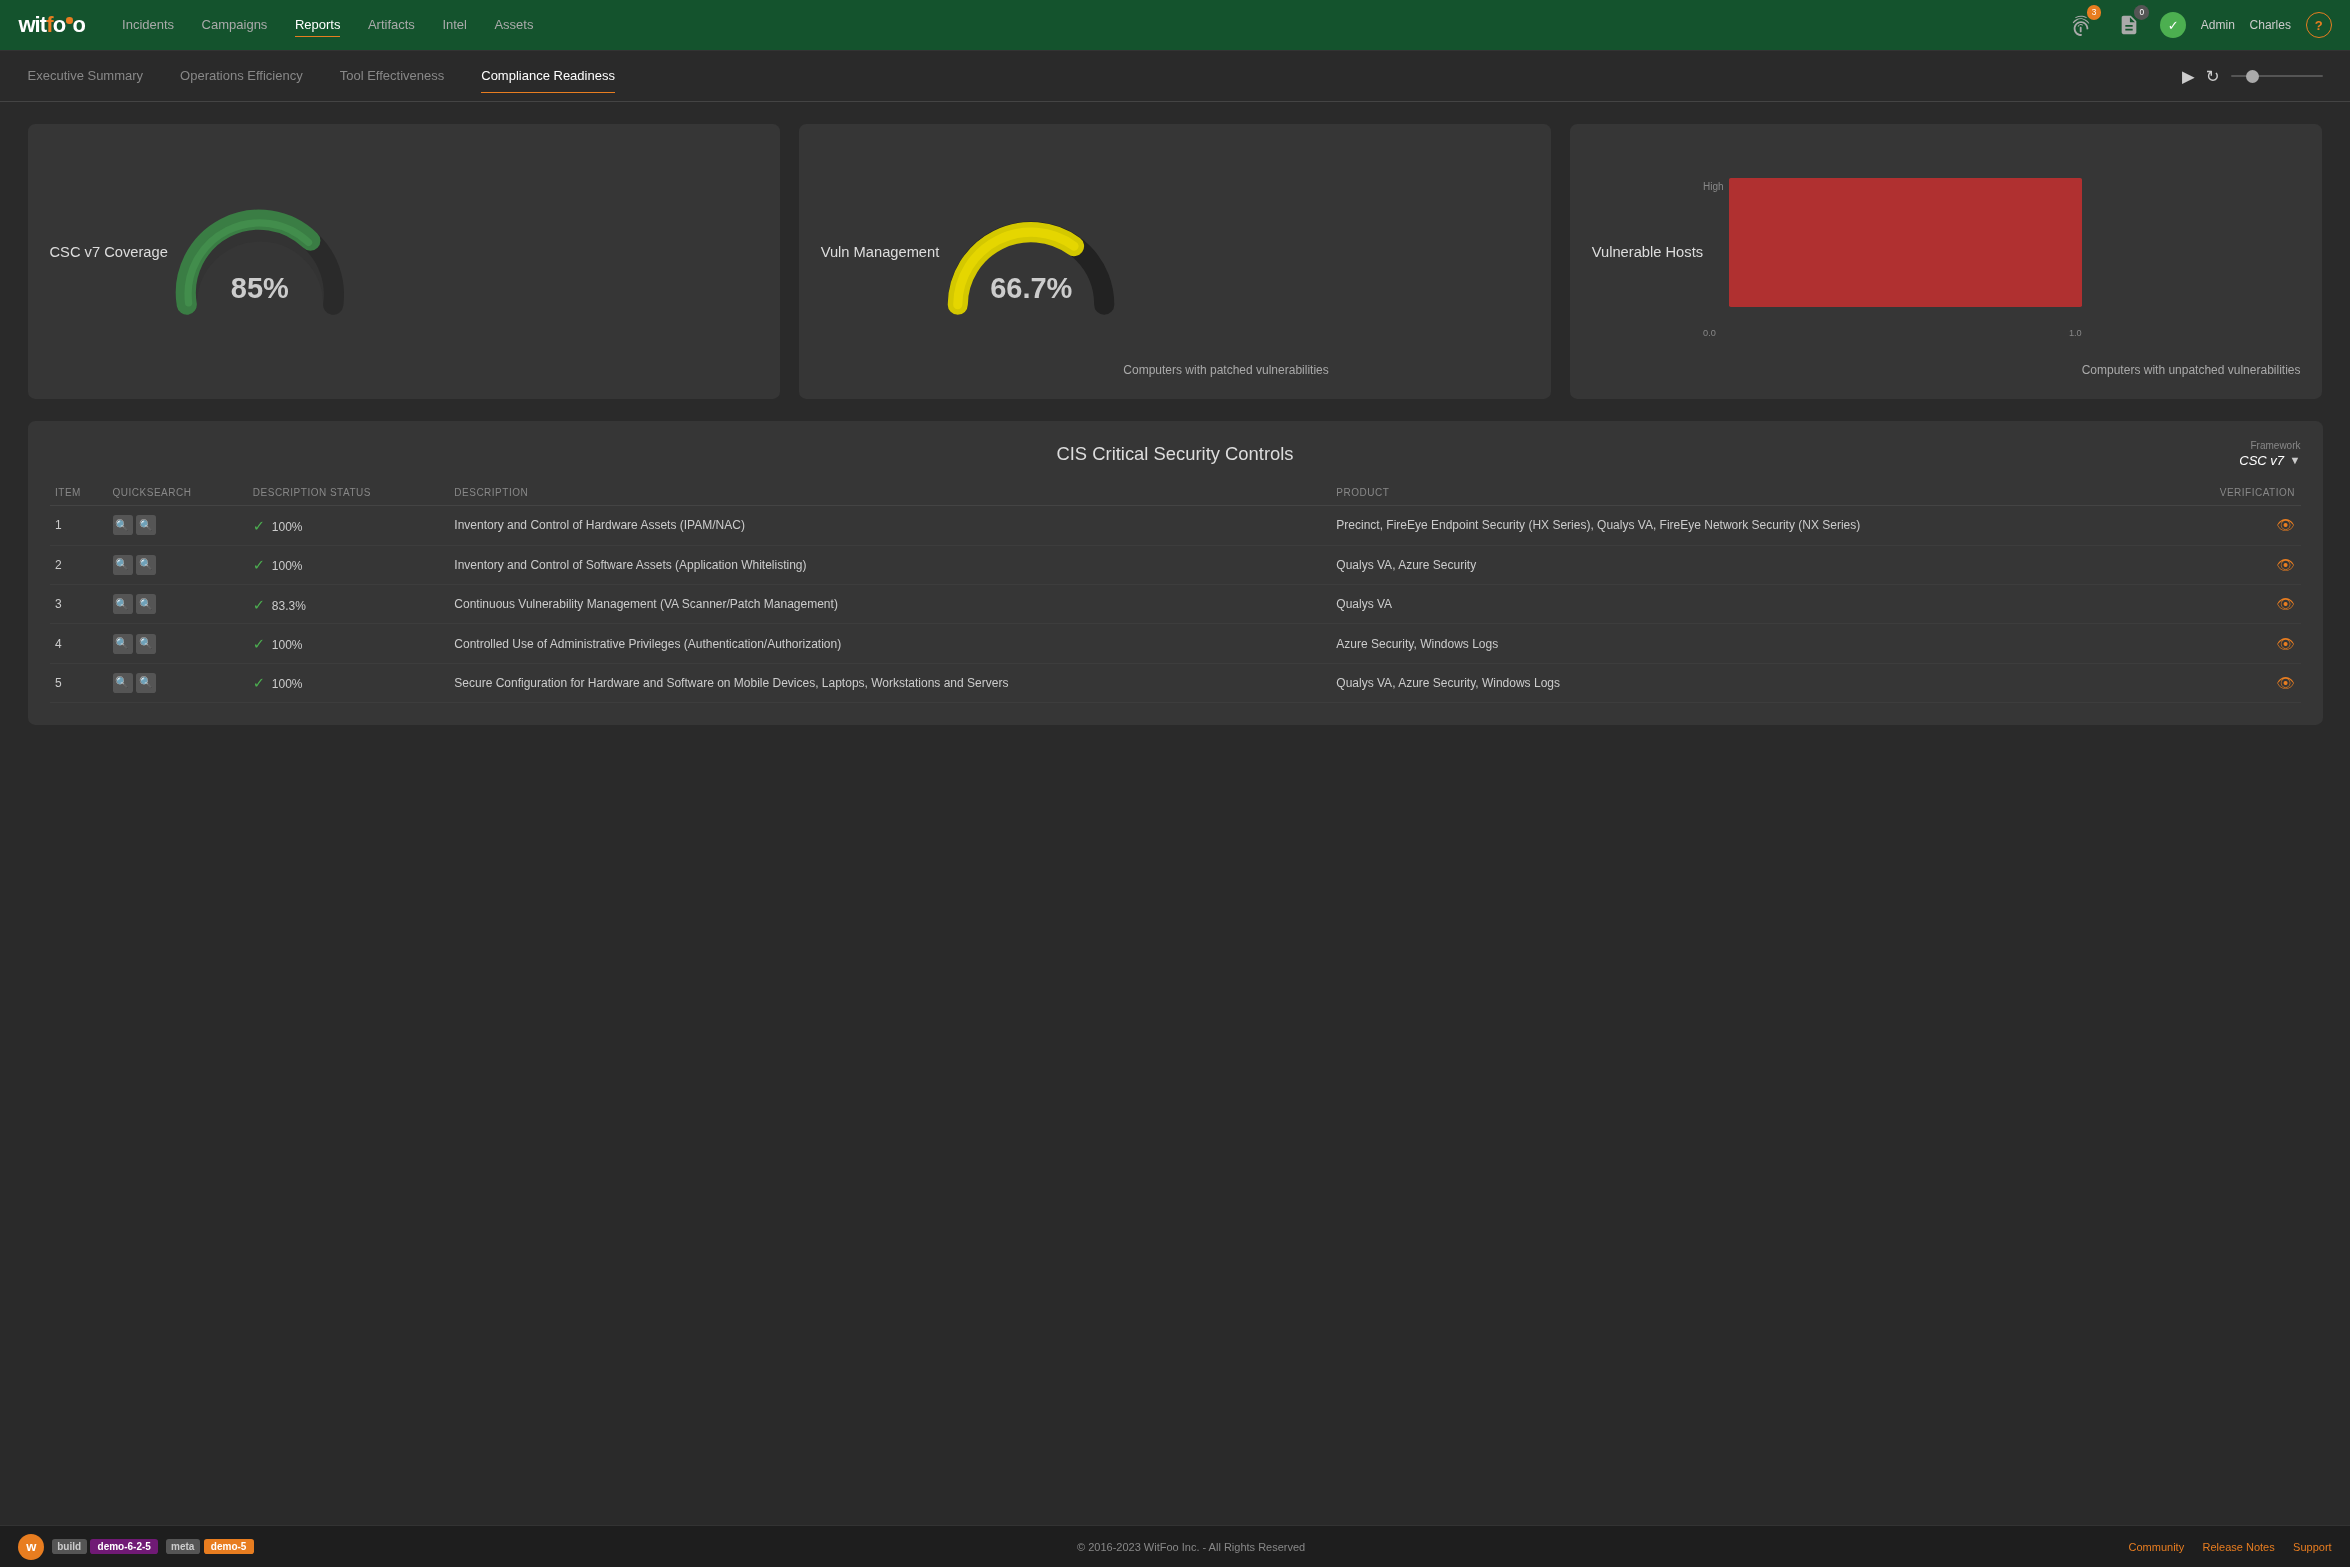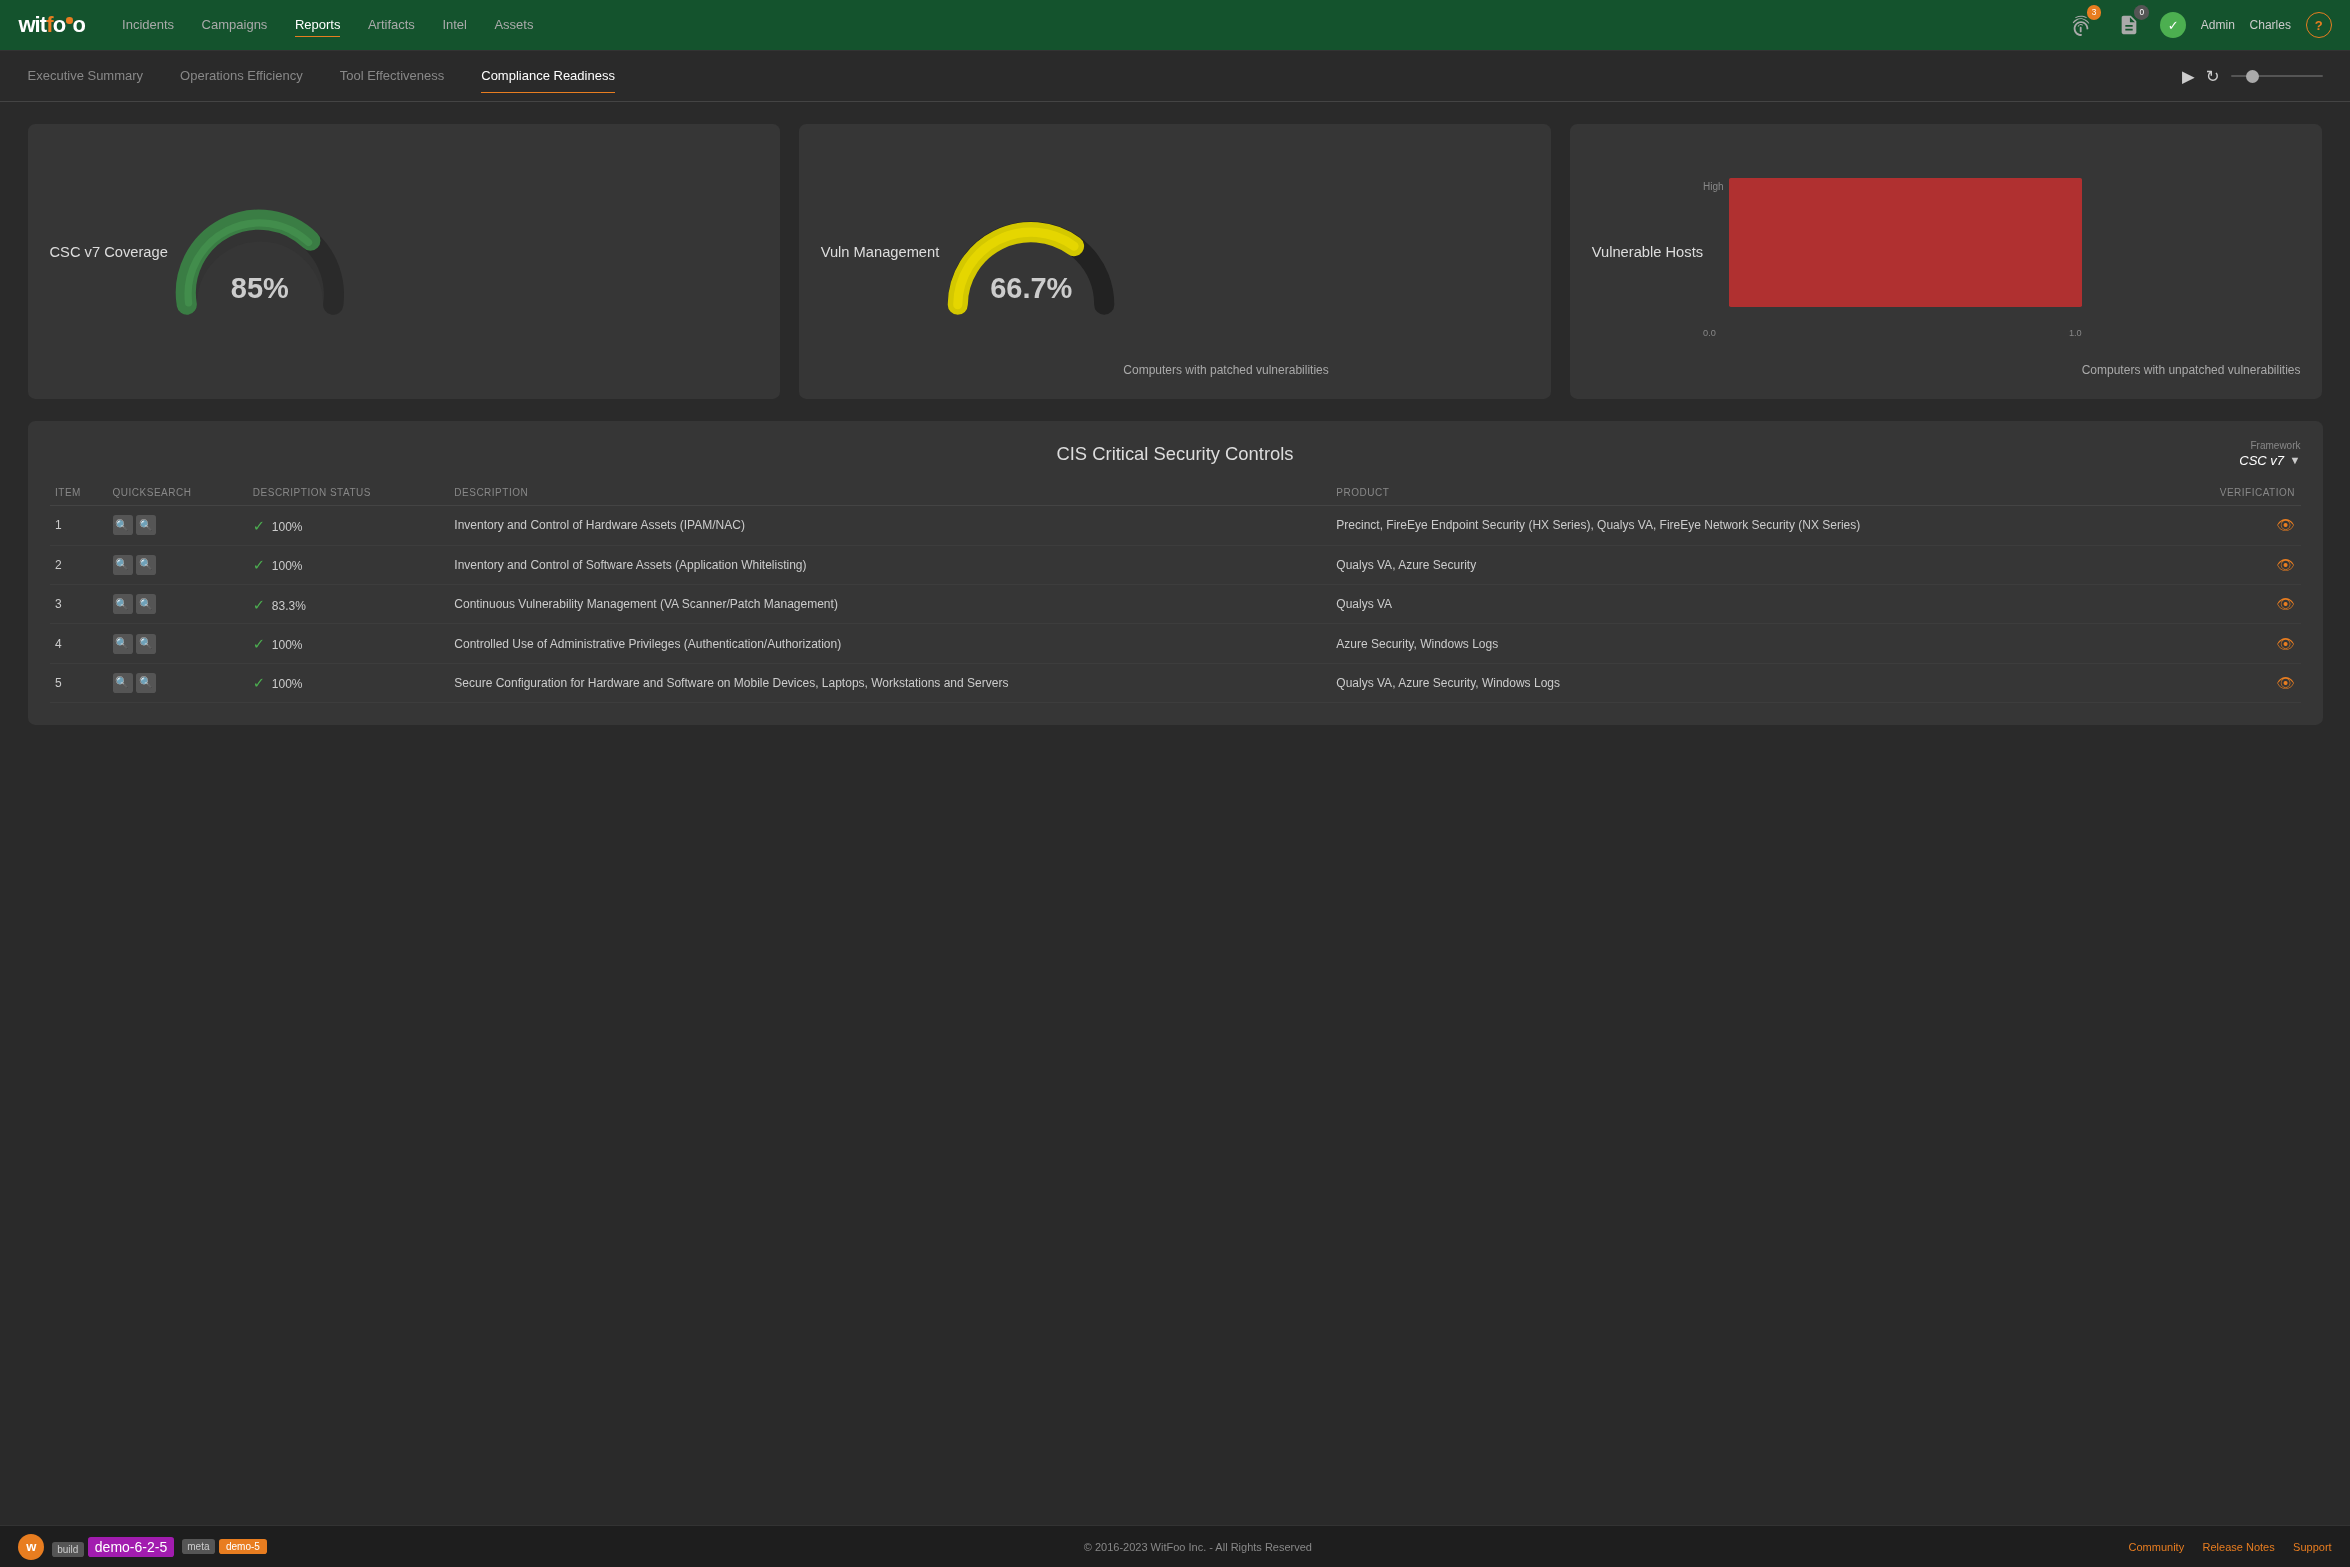--- a/index.html
+++ b/index.html
@@ -345,36 +345,37 @@
       color: #888;
       flex-shrink: 0;
     }
     .footer-left {
       display: flex;
       align-items: center;
       gap: 7.3px;
     }
     .footer-build {
       display: flex;
-      align-items: flex-end;
+      align-items: flex-start;
       gap: 3.7px;
+      font-weight: bold;
     }
     .build-label {
       background: #555;
       color: #ccc;
       padding: 1.8px 5.5px;
       border-radius: 2.8px;
       font-size: 10px;
     }
     .build-value {
-      background: #a21caf;
+      background: #701a75;
       color: #fff;
       padding: 1.8px 7.3px;
       border-radius: 2.8px;
-      font-size: 14px;
+      font-size: 10px;
     }
     .meta-label {
       background: #555;
       color: #ccc;
       padding: 1.8px 5.5px;
       border-radius: 2.8px;
       font-size: 10px;
     }
     .meta-value {
       background: #e87d20;

